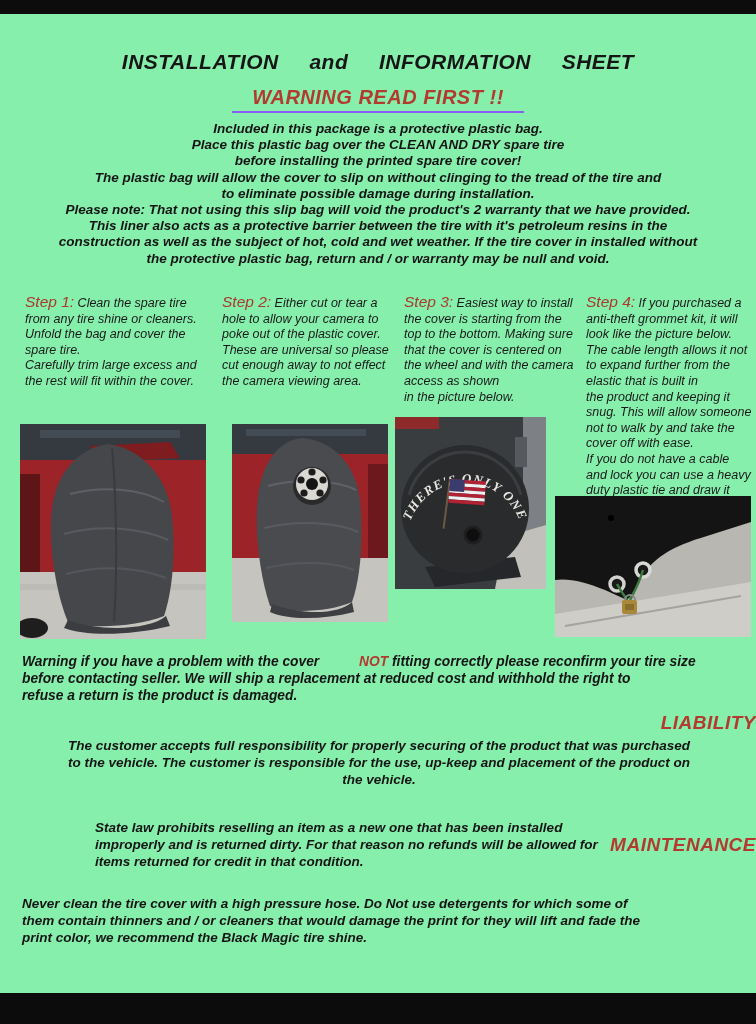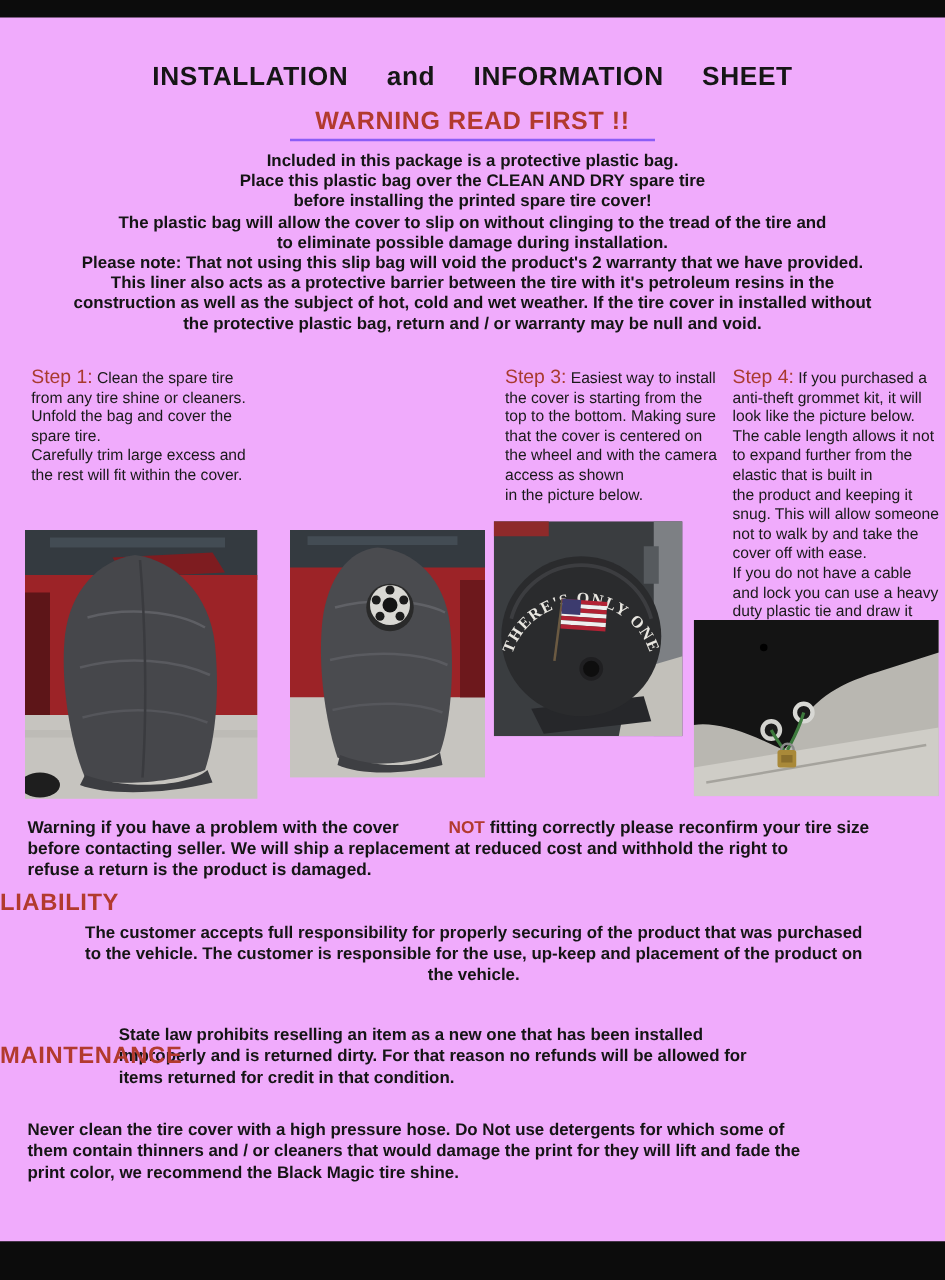--- a/index.html
+++ b/index.html
@@ -1,22 +1,23 @@
 <!DOCTYPE html>
 <html><head>
 <meta charset="utf-8">
 <style>
   html,body{margin:0;padding:0;background:#ffffff;}
   .page{
     position:relative;
     width:756px;height:1024px;
-    background:#f0abfc;
+    background:#86efac;
     overflow:hidden;
     font-family:"Liberation Sans", sans-serif;
     color:#111;
+    font-style:italic;
   }
   .letterbox{position:absolute;left:0;width:756px;background:#0c0c0c;}
   .letterbox.top{top:0;height:14px;}
   .letterbox.bottom{bottom:0;height:31px;}
 
   .page-title{
     position:absolute;top:50px;left:0;right:0;
     text-align:center;
     font-size:21px;font-weight:bold;
     letter-spacing:0.5px;word-spacing:9px;
@@ -59,21 +60,21 @@
 
   .fit-warning{
     position:absolute;top:653px;left:22px;width:718px;
     font-size:13.8px;font-weight:bold;line-height:17px;
     white-space:pre-line;
     color:#151515;
   }
   .fit-warning .red{color:#b23a2e;padding-left:36px;}
 
   .section-heading{
-    position:absolute;left:0;right:0;text-align:left;
+    position:absolute;left:0;right:0;text-align:right;
     color:#b23a2e;font-size:19px;font-weight:bold;letter-spacing:0.5px;
   }
   .liability-heading{top:712px;}
   .liability-paragraph{
     position:absolute;top:738px;left:28px;width:702px;
     text-align:center;font-size:13.5px;font-weight:bold;line-height:16.8px;
     white-space:pre-line;color:#151515;
   }
   .resale-paragraph{
     position:absolute;top:804px;left:95px;width:566px;
@@ -108,20 +109,24 @@
 Please note: That not using this slip bag will void the product's 2 warranty that we have provided.
 This liner also acts as a protective barrier between the tire with it's petroleum resins in the
 construction as well as the subject of hot, cold and wet weather. If the tire cover in installed without
 the protective plastic bag, return and / or warranty may be null and void.</div>
 
   <div class="step step1">
     <span class="step-label">Step 1:</span>
     <span class="step-text">Clean the spare tire from any tire shine or cleaners.
 Unfold the bag and cover the spare tire.
 Carefully trim large excess and the rest will fit within the cover.</span>
+  </div>
+  <div class="step step2">
+    <span class="step-label">Step 2:</span>
+    <span class="step-text">Either cut or tear a hole to allow your camera to poke out of the plastic cover. These are universal so please cut enough away to not effect the camera viewing area.</span>
   </div>
   <div class="step step3">
     <span class="step-label">Step 3:</span>
     <span class="step-text">Easiest way to install the cover is starting from the top to the bottom. Making sure that the cover is centered on the wheel and with the camera access as shown
 in the picture below.</span>
   </div>
   <div class="step step4">
     <span class="step-label">Step 4:</span>
     <span class="step-text">If you purchased a anti-theft grommet kit, it will look like the picture below.
 The cable length allows it not to expand further from the elastic that is built in

